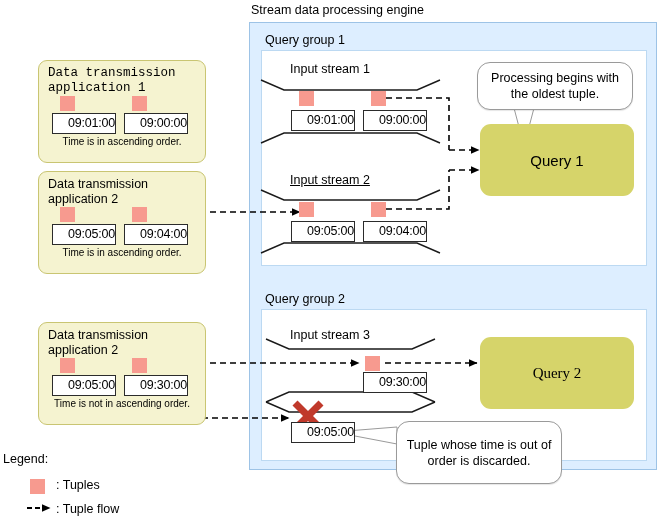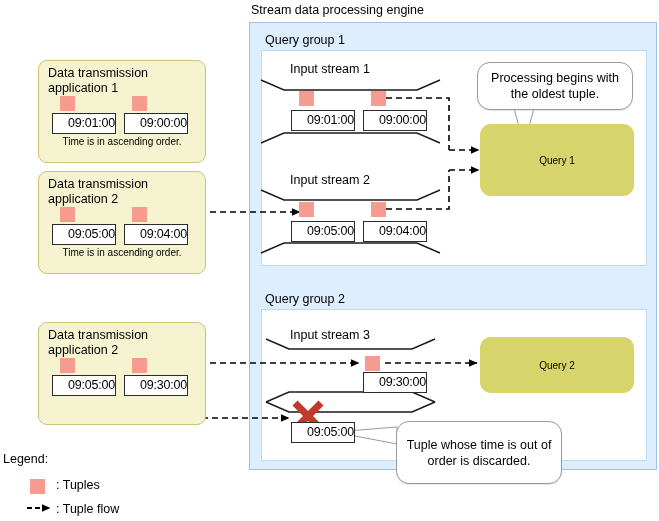--- a/index.html
+++ b/index.html
@@ -42,21 +42,21 @@
     background:#f5f3d0;border:1px solid #c9c572;border-radius:9px;
     box-sizing:border-box;
   }
   .app-title{font-size:12.5px;line-height:14.5px;}
   .app-note{font-size:10px;line-height:14.5px;text-align:center;}
 
   
   .querybox{
     background:#d6d46a;border-radius:11px;box-sizing:border-box;
     display:flex;align-items:center;justify-content:center;
-    font-size:10px;
+    font-size:15px;
   }
 
   
   .callout{
     background:#fff;border:1px solid #9a9a9a;border-radius:13px;
     box-sizing:border-box;font-size:12.5px;line-height:16px;
     text-align:center;display:flex;align-items:center;justify-content:center;
     box-shadow:0 1px 1px rgba(0,0,0,.10);
   }
 
@@ -141,54 +141,54 @@
 
   <g>
     <path d="M514,108 L524,146 L534,108 z" fill="#ffffff" stroke="#9a9a9a" stroke-width="1"></path>
   </g>
   <g>
     <path d="M397,444 L334,432 L397,427 z" fill="#ffffff" stroke="#9a9a9a" stroke-width="1"></path>
   </g>
 </svg>
 
 <div class="abs stream-label" style="left:290px;top:62px;">Input stream 1</div>
-<div class="abs stream-label" style="left:290px;top:173px;">Input stream 2</div>
+<div class="abs stream-label" style="left:290px;top:173px;text-decoration:underline;">Input stream 2</div>
 <div class="abs stream-label" style="left:290px;top:328px;">Input stream 3</div>
 
 <div class="abs tuple" style="left:299px;top:91px;"></div>
 <div class="abs tuple" style="left:371px;top:91px;"></div>
 <div class="abs timebox w" style="left:291px;top:110px;">09:01:00</div>
 <div class="abs timebox w" style="left:363px;top:110px;">09:00:00</div>
 
 <div class="abs tuple" style="left:299px;top:202px;"></div>
 <div class="abs tuple" style="left:371px;top:202px;"></div>
 <div class="abs timebox w" style="left:291px;top:221px;">09:05:00</div>
 <div class="abs timebox w" style="left:363px;top:221px;">09:04:00</div>
 
 <div class="abs tuple" style="left:365px;top:356px;"></div>
 <div class="abs timebox w" style="left:363px;top:372px;">09:30:00</div>
 
 <div class="abs timebox w" style="left:291px;top:422px;">09:05:00</div>
 
 <div class="abs querybox" style="left:480px;top:124px;width:154px;height:72px;">
   <span>Query 1</span>
 </div>
-<div class="abs querybox" style="left:480px;top:337px;width:154px;height:56px;">
+<div class="abs querybox" style="left:480px;top:337px;width:154px;height:72px;font-family:Liberation Serif, serif;">
   <span>Query 2</span>
 </div>
 
 <div class="abs callout" style="left:438px;top:62px;width:156px;height:48px;padding:0 7px;margin-left:39px;">
   <span>Processing begins with the oldest tuple.</span>
 </div>
 <div class="abs callout" style="left:396px;top:421px;width:166px;height:63px;padding:0 7px;">
   <span>Tuple whose time is out of order is discarded.</span>
 </div>
 
 <div class="abs appbox" style="left:38px;top:60px;width:168px;height:103px;">
-  <div class="app-title" style="position:absolute;left:9px;top:5px;width:150px;">Data transmission application 1</div>
+  <div class="app-title" style="position:absolute;left:9px;top:5px;width:150px;font-family:Liberation Mono, monospace;">Data transmission application 1</div>
   <div class="abs tuple" style="left:21px;top:35px;"></div>
   <div class="abs tuple" style="left:93px;top:35px;"></div>
   <div class="abs timebox w" style="left:13px;top:52px;">09:01:00</div>
   <div class="abs timebox w" style="left:85px;top:52px;">09:00:00</div>
   <div class="app-note" style="position:absolute;left:8px;top:74px;width:150px;">Time is in ascending order.</div>
 </div>
 
 <div class="abs appbox" style="left:38px;top:171px;width:168px;height:103px;">
   <div class="app-title" style="position:absolute;left:9px;top:5px;width:150px;">Data transmission application 2</div>
   <div class="abs tuple" style="left:21px;top:35px;"></div>
@@ -197,20 +197,21 @@
   <div class="abs timebox w" style="left:85px;top:52px;">09:04:00</div>
   <div class="app-note" style="position:absolute;left:8px;top:74px;width:150px;">Time is in ascending order.</div>
 </div>
 
 <div class="abs appbox" style="left:38px;top:322px;width:168px;height:103px;">
   <div class="app-title" style="position:absolute;left:9px;top:5px;width:150px;">Data transmission application 2</div>
   <div class="abs tuple" style="left:21px;top:35px;"></div>
   <div class="abs tuple" style="left:93px;top:35px;"></div>
   <div class="abs timebox w" style="left:13px;top:52px;">09:05:00</div>
   <div class="abs timebox w" style="left:85px;top:52px;">09:30:00</div>
+  <div class="app-note" style="position:absolute;left:8px;top:74px;width:150px;">Time is not in ascending order.</div>
 </div>
 
 <div class="abs" id="legend-title">Legend:</div>
 <div class="abs tuple" id="legend-tuple-swatch"></div>
 <div class="abs legend-row" id="legend-tuple-label">: Tuples</div>
 <div class="abs legend-row" id="legend-flow-label">: Tuple flow</div>
 <svg style="left:0;top:0;">
   <g stroke="#000" stroke-width="1.8" fill="none" stroke-dasharray="5,3">
     <path d="M27,508 L50,508" marker-end="url(#ar)"></path>
   </g>

